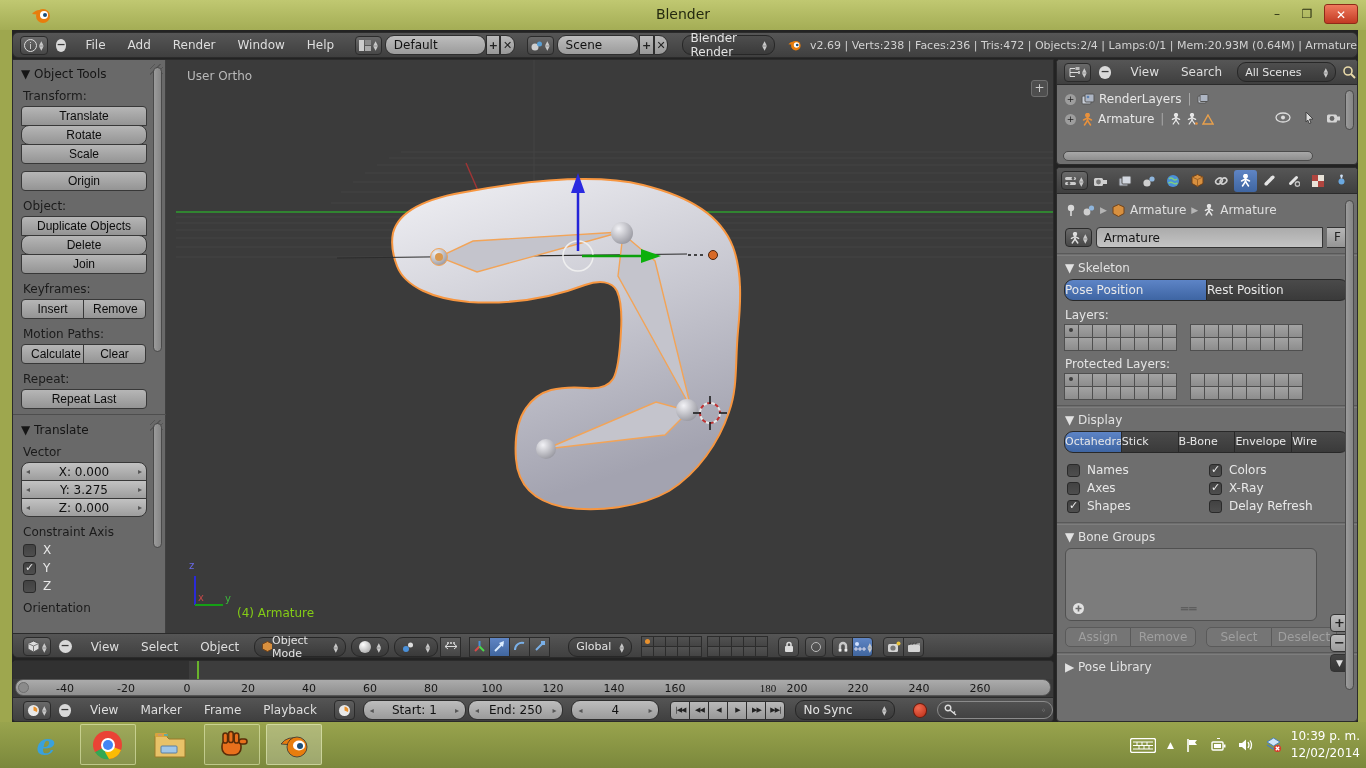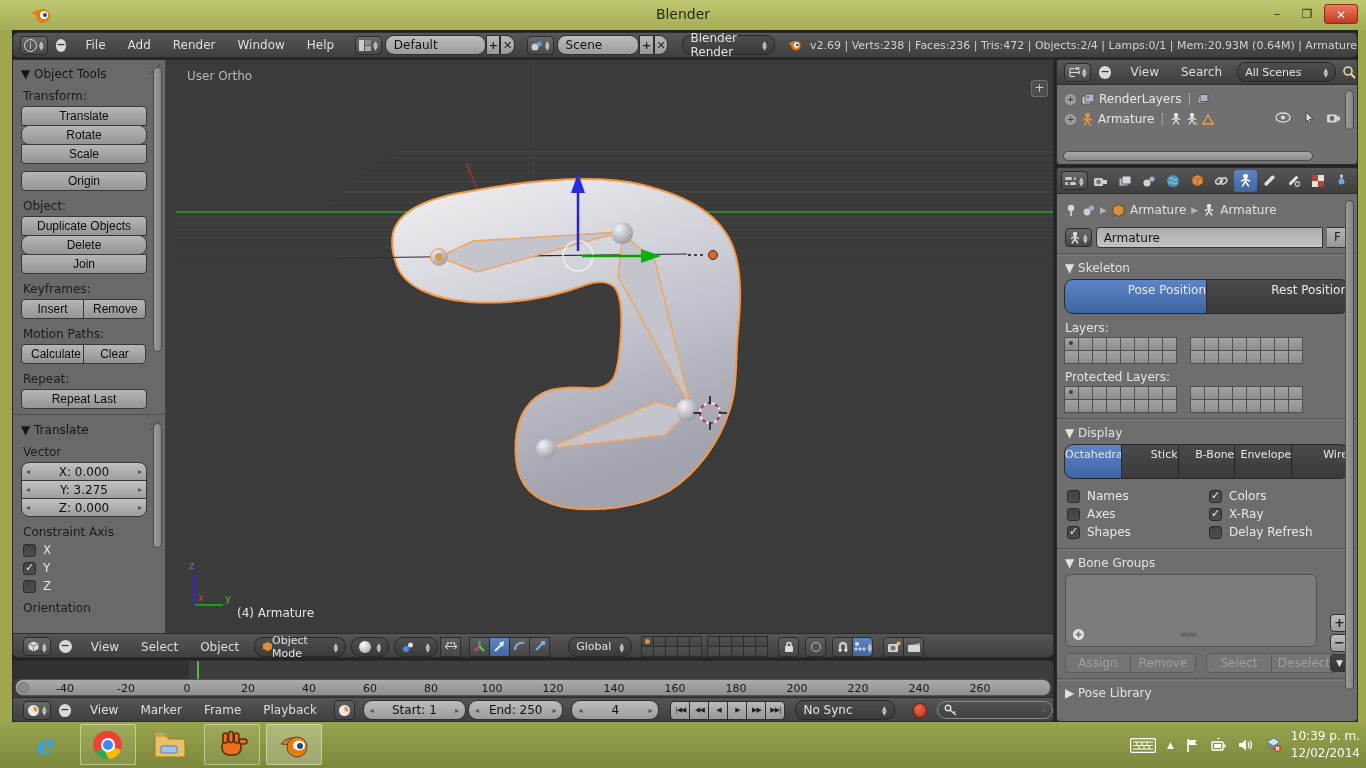--- a/index.html
+++ b/index.html
@@ -102,21 +102,21 @@
   .crumb{display:flex;align-items:center;gap:5px;height:24px;color:#e0e0e0}
   .carr{color:#b5b5b5;font-size:9px}
   .namerow{display:flex;align-items:center;gap:4px;margin:5px 0}
   .namefield{flex:1;display:flex;align-items:center;height:21px;border-radius:4px 0 0 4px;
     background:linear-gradient(#ababab,#c4c4c4);border:1px solid #333;color:#151515;padding:0 7px}
   .fbtn{width:22px;height:21px;background:linear-gradient(#b6b6b6,#959595);border:1px solid #333;
     border-left:none;border-radius:0 4px 4px 0;color:#222;text-align:center;line-height:19px}
   .psep{height:3px;border-top:1px solid #595959;border-bottom:1px solid #7d7d7d;margin:5px -8px}
   .phdr{color:#e2e2e2;margin:4px 0;position:relative}
   .segrow{display:flex;margin:3px 0}
-  .seg{flex:1;text-align:right;height:35px;line-height:20px;color:#e8e8e8;
+  .seg{flex:1;text-align:left;height:22px;line-height:20px;color:#e8e8e8;
     background:linear-gradient(#4a4a4a,#3a3a3a);border:1px solid #282828;margin-left:-1px;
     white-space:nowrap;overflow:hidden}
   .seg.first{border-radius:9px 0 0 9px}.seg.last{border-radius:0 9px 9px 0}
   .seg.on{background:linear-gradient(#5d84c6,#3e65a3)}
   .pgrid{display:grid;grid-template-columns:repeat(8,14px);grid-auto-rows:13px}
   .pgrid span{background:linear-gradient(#a3a3a3,#8d8d8d);border:1px solid #4f4f4f;
     margin:-1px 0 0 -1px;position:relative}
   .pgrid span.dot:after{content:"";position:absolute;left:4px;top:3px;width:4px;height:4px;
     border-radius:50%;background:#3d3d3d}
   .gridrow{display:flex;gap:14px;margin:3px 0}
@@ -309,21 +309,21 @@
 
       <div>
         <svg style="position:absolute;left:168px;top:500px" width="60" height="56">
           <line x1="14" y1="16" x2="14" y2="45" stroke="#2a2ad8" stroke-width="2"></line>
           <line x1="14" y1="45" x2="42" y2="45" stroke="#15a015" stroke-width="2"></line>
         </svg>
         <span class="vlabel" style="left:176px;top:500px;color:#6a6ae8;font-size:10px">z</span>
         <span class="vlabel" style="left:185px;top:532px;color:#c04848;font-size:10px">x</span>
         <span class="vlabel" style="left:212px;top:533px;color:#3db83d;font-size:10px">y</span>
       </div>
-      <span class="vlabel" style="left:224px;top:546px;color:#e5e5e5">(4) Armature</span>
+      <span class="vlabel" style="left:224px;top:546px;color:#84cc16">(4) Armature</span>
 
       <div class="tshelf">
         <div class="tpan" style="top:0;height:355px;border-bottom:1px solid #4e4e4e">
           <div class="grip"></div>
           <div class="phdr-dark">▼ Object Tools</div>
           <div class="lbl">Transform:</div>
           <button class="btn top">Translate</button>
           <button class="btn mid">Rotate</button>
           <button class="btn bot">Scale</button>
           <button class="btn" style="margin-top:7px">Origin</button>
@@ -912,21 +912,21 @@
           <span class="tick" style="left: 110px;">-20</span>
           <span class="tick" style="left: 171px;">0</span>
           <span class="tick" style="left: 232px;">20</span>
           <span class="tick" style="left: 293px;">40</span>
           <span class="tick" style="left: 354px;">60</span>
           <span class="tick" style="left: 415px;">80</span>
           <span class="tick" style="left: 476px;">100</span>
           <span class="tick" style="left: 537px;">120</span>
           <span class="tick" style="left: 598px;">140</span>
           <span class="tick" style="left: 659px;">160</span>
-          <span class="tick" style="left: 720px;">180</span>
+          <span class="tick" style="left: 752px; font-family: Liberation Serif, serif;">180</span>
           <span class="tick" style="left: 781px;">200</span>
           <span class="tick" style="left: 842px;">220</span>
           <span class="tick" style="left: 903px;">240</span>
           <span class="tick" style="left: 964px;">260</span>
         </div>
       <div class="thdr">
         <span class="ebtn" style="margin-left:10px">
           <svg width="13" height="13">
               <circle cx="6.5" cy="6.5" r="5.5" fill="#e8e8e8"></circle>
               <path d="M6.5 6.5 L6.5 2.5 A4 4 0 0 1 10 8 Z" fill="#e8912e"></path>

